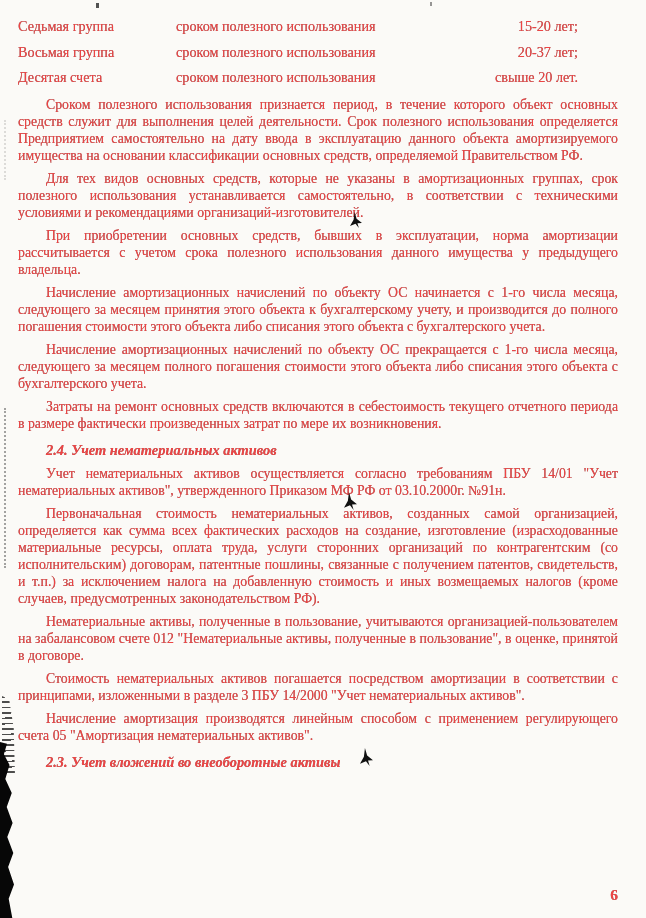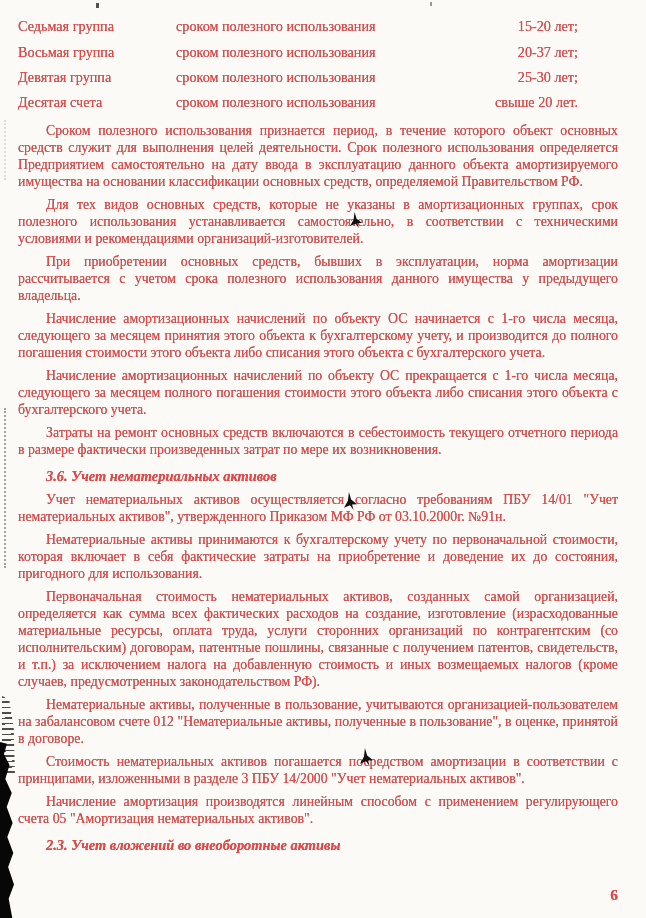--- a/index.html
+++ b/index.html
@@ -115,43 +115,37 @@
         <td class="col-group">Седьмая группа</td>
         <td class="col-label">сроком полезного использования</td>
         <td class="col-term">15-20 лет;</td>
       </tr>
       <tr>
         <td class="col-group">Восьмая группа</td>
         <td class="col-label">сроком полезного использования</td>
         <td class="col-term">20-37 лет;</td>
       </tr>
       <tr>
-        <td class="col-group">Девятая группа</td>
-        <td class="col-label">сроком полезного использования</td>
-        <td class="col-term">25-30 лет;</td>
-      </tr>
-      <tr>
         <td class="col-group">Десятая счета</td>
         <td class="col-label">сроком полезного использования</td>
         <td class="col-term">свыше 20 лет.</td>
       </tr>
     </tbody>
   </table>
 
   <p class="para">Сроком полезного использования признается период, в течение которого объект основных средств служит для выполнения целей деятельности. Срок полезного использования определяется Предприятием самостоятельно на дату ввода в эксплуатацию данного объекта амортизируемого имущества на основании классификации основных средств, определяемой Правительством РФ.</p>
   <p class="para">Для тех видов основных средств, которые не указаны в амортизационных группах, срок полезного использования устанавливается самостоятельно, в соответствии с техническими условиями и рекомендациями организаций-изготовителей.</p>
   <p class="para">При приобретении основных средств, бывших в эксплуатации, норма амортизации рассчитывается с учетом срока полезного использования данного имущества у предыдущего владельца.</p>
   <p class="para">Начисление амортизационных начислений по объекту ОС начинается с 1-го числа месяца, следующего за месяцем принятия  этого объекта к бухгалтерскому учету, и производится до полного погашения стоимости этого объекта либо списания этого объекта с бухгалтерского учета.</p>
   <p class="para">Начисление амортизационных начислений по объекту ОС прекращается с 1-го числа месяца, следующего за месяцем полного погашения стоимости этого объекта либо списания этого объекта с бухгалтерского учета.</p>
 
   <p class="para">Затраты на ремонт основных средств включаются в себестоимость текущего отчетного периода в размере фактически произведенных затрат по мере их возникновения.</p>
 
-  <h3 class="heading italic">3.6. Учет нематериальных активов</h3>
+  <h3 class="heading italic">2.4. Учет нематериальных активов</h3>
   <p class="para">Учет нематериальных активов осуществляется согласно требованиям ПБУ 14/01 "Учет нематериальных активов", утвержденного Приказом МФ РФ от 03.10.2000г. №91н.</p>
-  <p class="para">Нематериальные активы принимаются к бухгалтерскому учету по первоначальной стоимости, которая включает в себя фактические затраты на приобретение и доведение их до состояния, пригодного для использования.</p>
   <p class="para">Первоначальная стоимость нематериальных активов, созданных самой организацией, определяется как сумма всех фактических расходов на создание, изготовление (израсходованные материальные ресурсы, оплата труда, услуги сторонних организаций по контрагентским (со исполнительским) договорам, патентные пошлины, связанные с получением патентов, свидетельств, и т.п.) за исключением налога на добавленную стоимость и иных возмещаемых налогов (кроме случаев, предусмотренных законодательством РФ).</p>
   <p class="para">Нематериальные активы, полученные в пользование, учитываются организацией-пользователем на забалансовом счете 012 "Нематериальные активы, полученные в пользование", в оценке, принятой в договоре.</p>
   <p class="para">Стоимость нематериальных активов погашается посредством амортизации в соответствии с принципами, изложенными в разделе 3 ПБУ 14/2000 "Учет нематериальных активов".</p>
   <p class="para">Начисление амортизация производятся линейным способом с применением регулирующего счета 05 "Амортизация нематериальных активов".</p>
 
   <h3 class="heading italic">2.3. Учет вложений во внеоборотные активы</h3>
 
   <div class="page-number">6</div>
 </div>
 

